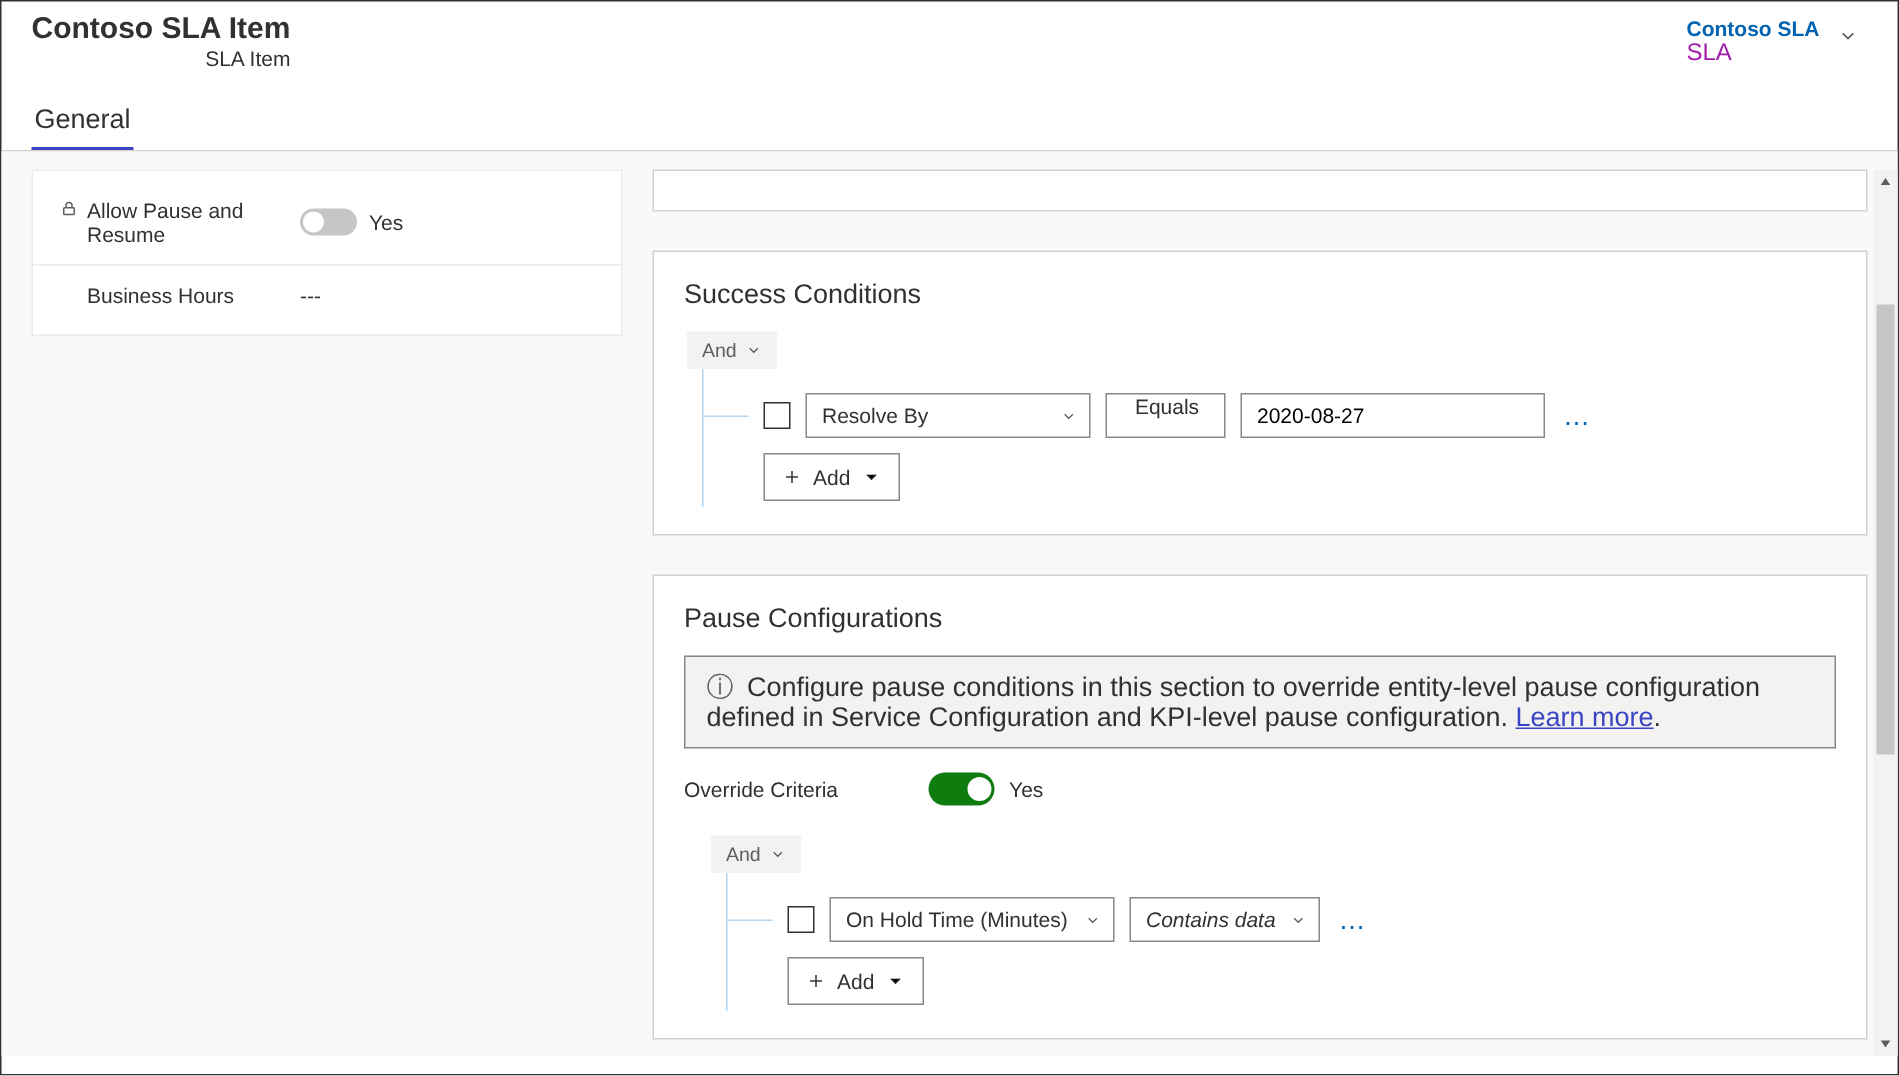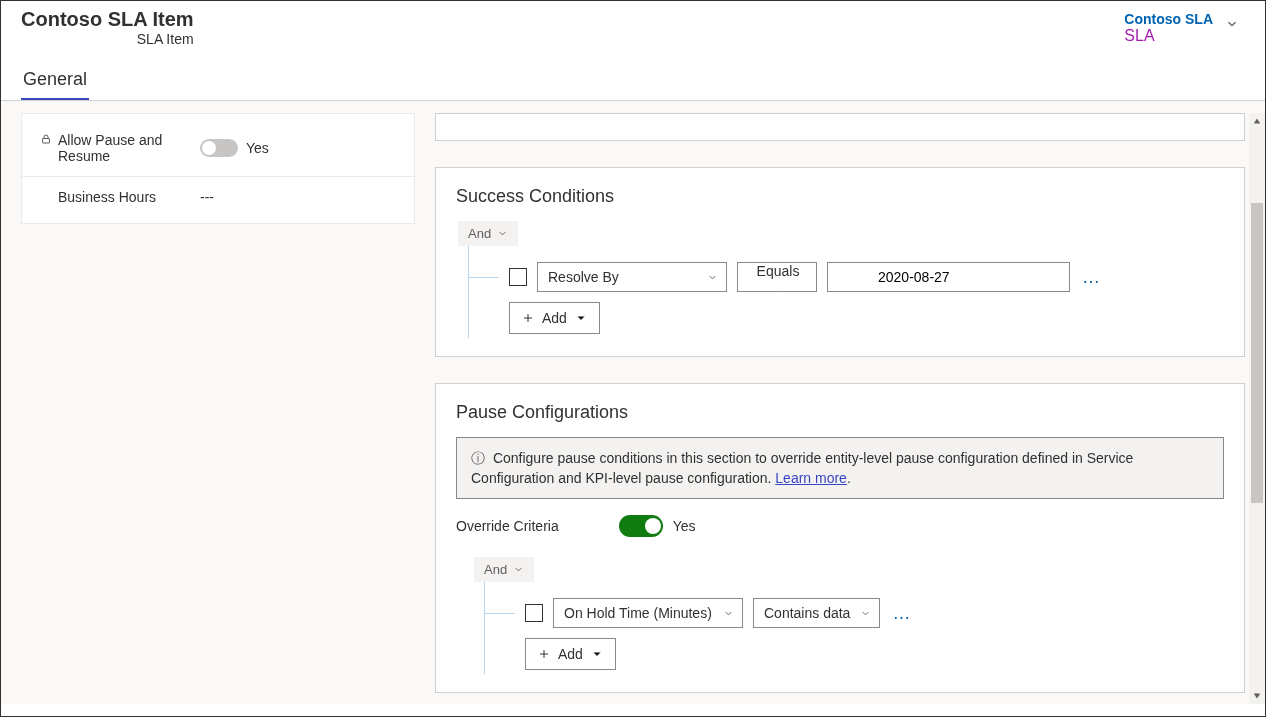--- a/index.html
+++ b/index.html
@@ -79,21 +79,21 @@
   
   .section {
     background: #fff; border: 1px solid #d2d0ce;
     padding: 18px 20px; margin-bottom: 26px;
   }
   .section.placeholder { height: 28px; padding: 0; }
   .section-title { font-size: 18px; font-weight: 400; margin-bottom: 14px; }
 
   .info-box {
     border: 1px solid #888; background: #f3f2f1;
-    padding: 10px 14px; font-size: 14px; line-height: 20px;
+    padding: 10px 14px; font-size: 18px; line-height: 20px;
     margin-bottom: 16px;
   }
   .info-box .info-icon { color: #605e5c; margin-right: 4px; }
   .info-box a { color: #3a45c4; text-decoration: underline; cursor: pointer; }
 
   .override-row { display: flex; align-items: center; gap: 60px; font-size: 14px; margin-bottom: 20px; }
 
   
   .builder { padding-left: 2px; }
   .group-chip {
@@ -113,21 +113,21 @@
   .cbox {
     width: 18px; height: 18px; border: 1px solid #323130; cursor: pointer;
   }
   .dd {
     height: 30px; border: 1px solid #8a8886; background: #fff;
     display: inline-flex; align-items: center; justify-content: space-between;
     padding: 0 8px 0 10px; font-size: 14px; cursor: pointer; gap: 10px;
   }
   .dd svg { width: 11px; height: 11px; stroke: #605e5c; fill: none; }
   .dd.input { min-width: 170px; padding: 0 8px; }
-  .dd.input input { border: none; outline: none; font: inherit; width: 100%; margin-left: 40px; }
+  .dd.input input { border: none; outline: none; font: inherit; width: 100%; }
   .more-dots { font-size: 18px; color: #0063B1; cursor: pointer; letter-spacing: 2px; padding: 0 2px; }
   .add-btn {
     height: 32px; border: 1px solid #8a8886; background: #fff;
     display: inline-flex; align-items: center; gap: 8px;
     padding: 0 12px; font-size: 14px; cursor: pointer; margin-left: 40px;
   }
   .add-btn svg { width: 12px; height: 12px; stroke: #323130; }
   .pause-builder { margin-left: 16px; }
 
   
@@ -277,21 +277,21 @@
           <div class="tree">
             <div class="cond-row">
               <div class="branch-h"></div>
               <div class="cbox"></div>
               <div class="dd" style="min-width:190px;">
                 <span>On Hold Time (Minutes)</span>
                 <svg viewBox="0 0 24 24">
                     <polyline points="6 9 12 15 18 9" stroke-width="2"></polyline>
                   </svg>
               </div>
-              <div class="dd" style="min-width:120px;">
+              <div class="dd" style="min-width:120px;font-style:italic;">
                 <span>Contains data</span>
                 <svg viewBox="0 0 24 24">
                     <polyline points="6 9 12 15 18 9" stroke-width="2"></polyline>
                   </svg>
               </div>
               <span class="more-dots">…</span>
             </div>
             <div style="padding-bottom:4px;">
               <div class="add-btn">
                 <svg viewBox="0 0 24 24">

